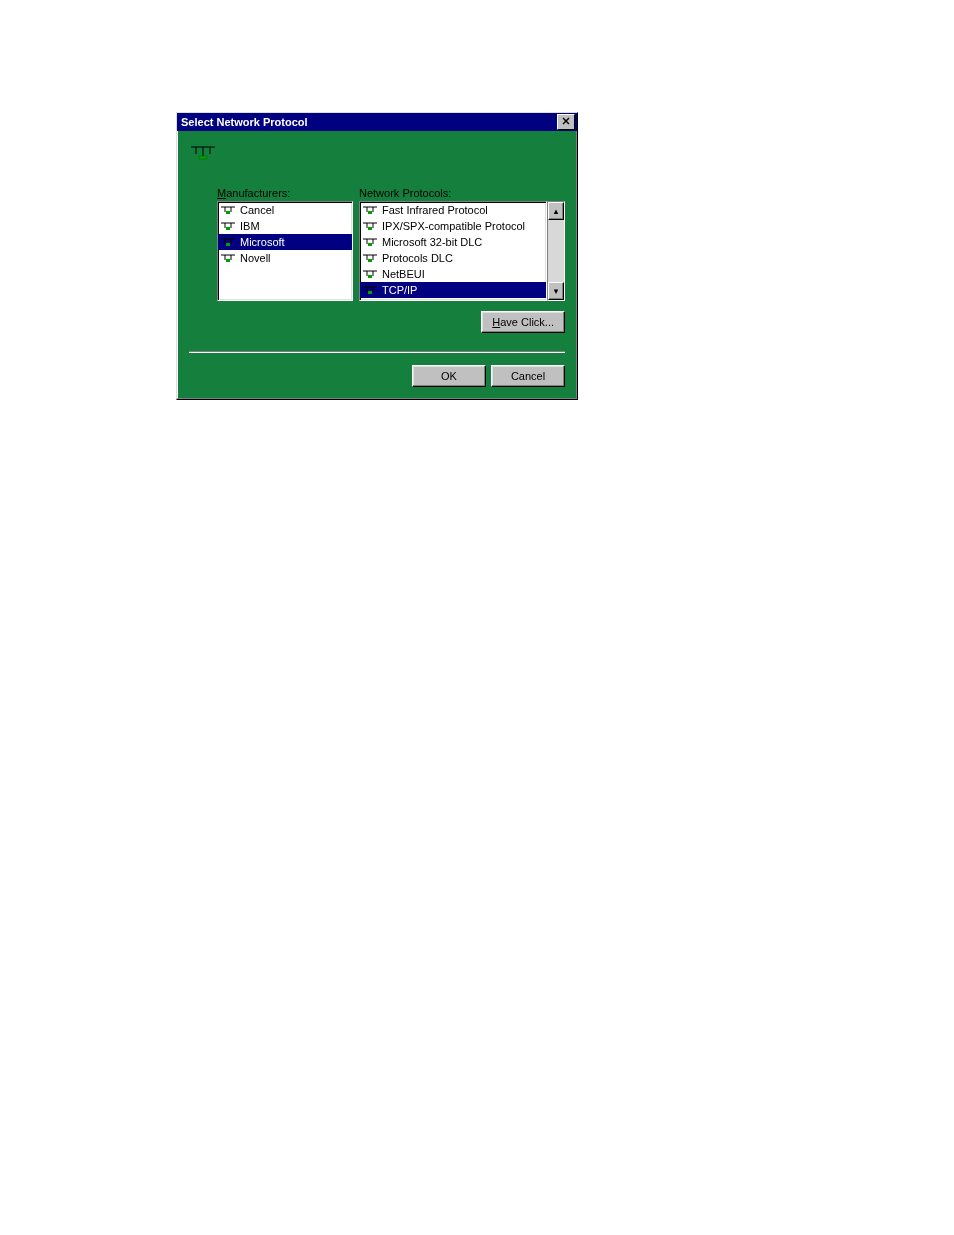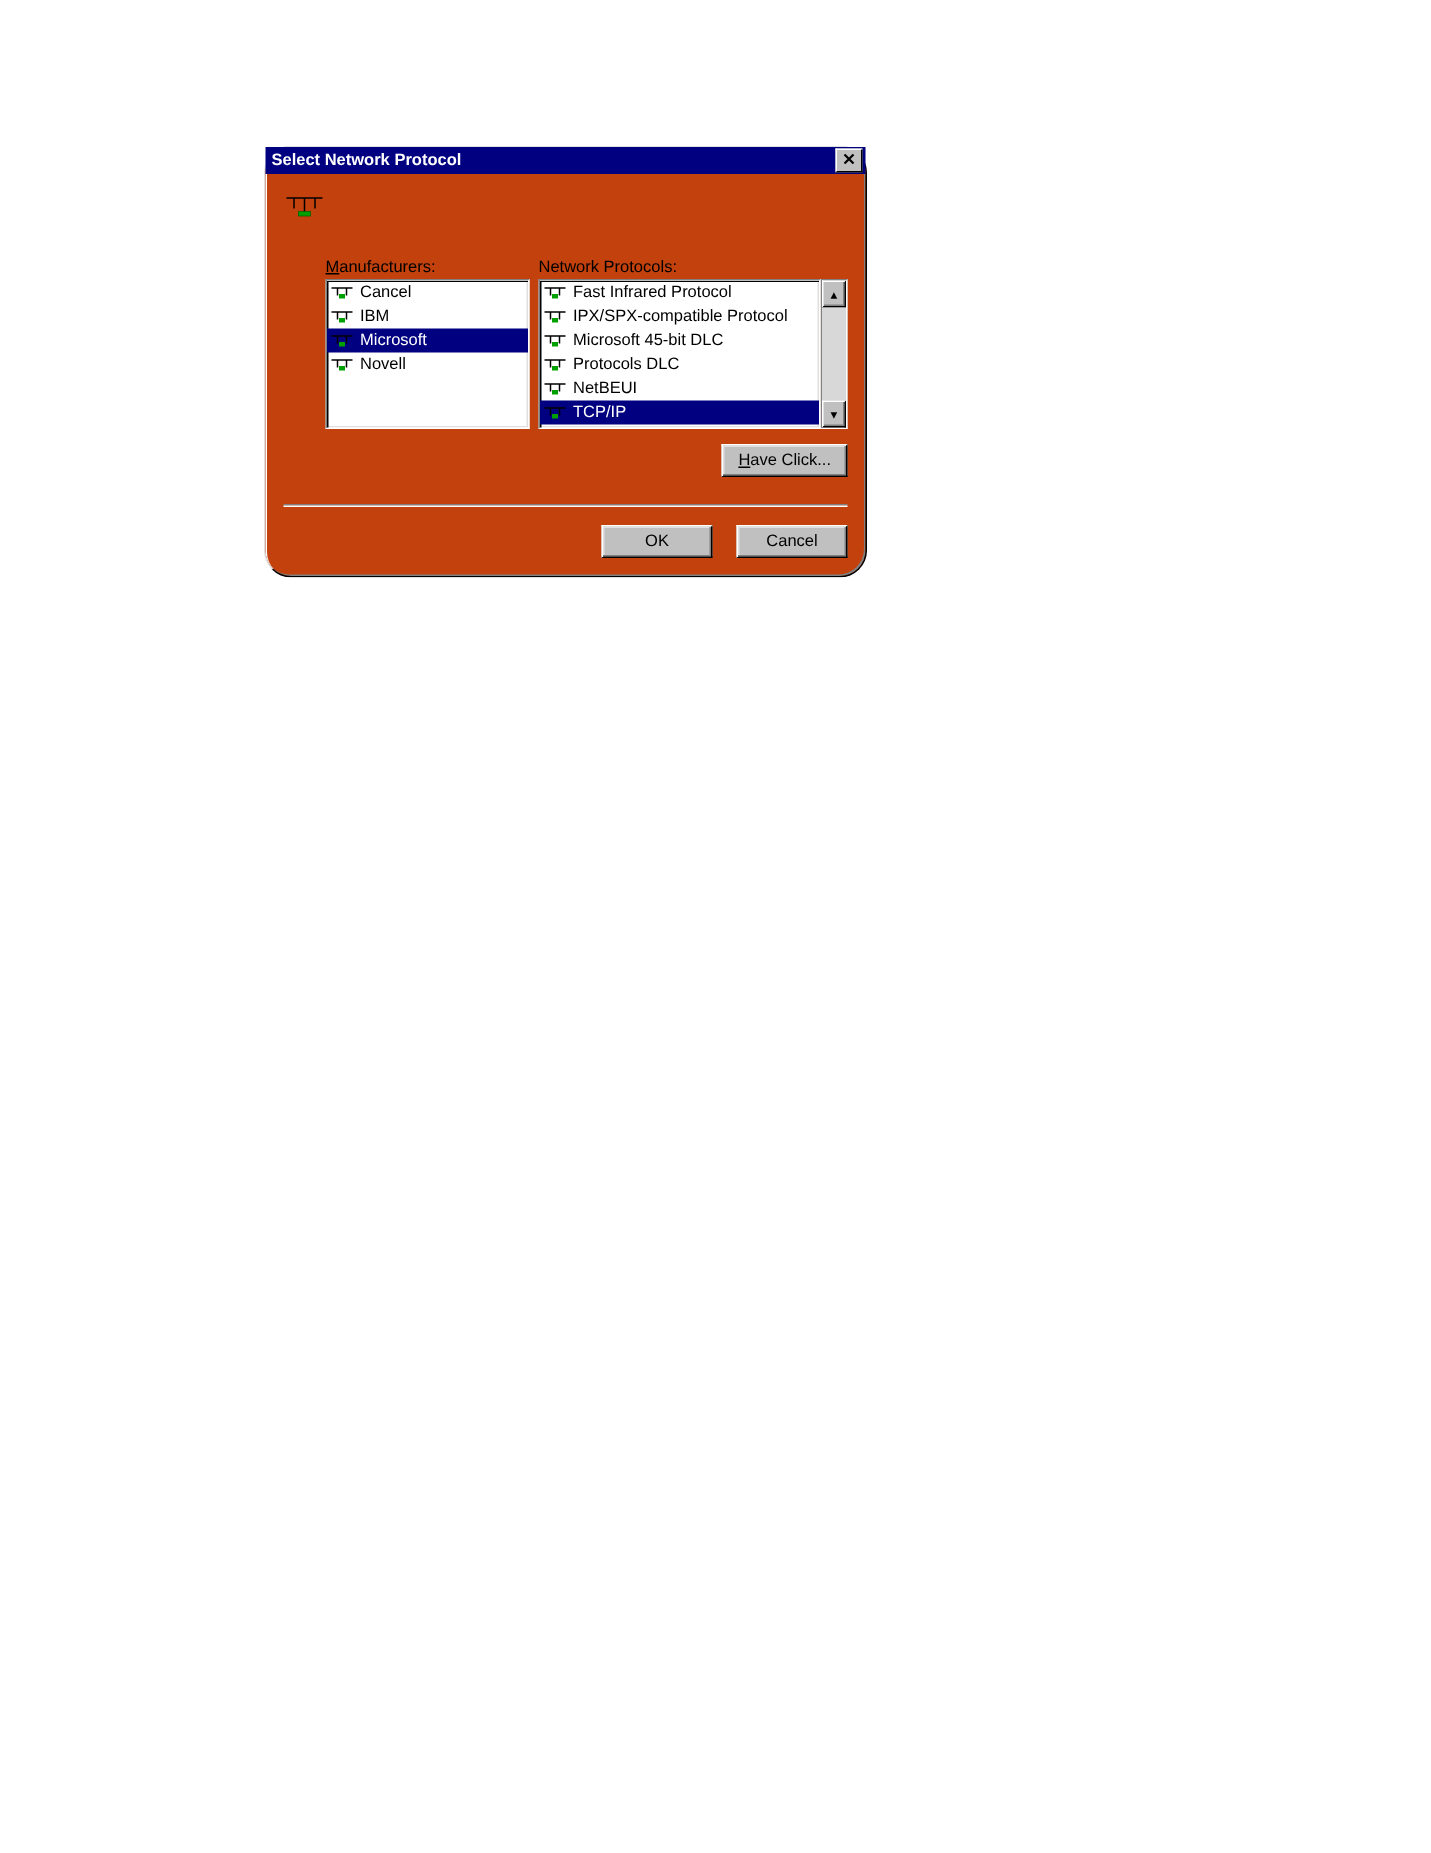--- a/index.html
+++ b/index.html
@@ -8,29 +8,28 @@
     background: #ffffff;
     width: 954px;
     height: 1235px;
     font-family: "Tahoma", "Geneva", sans-serif;
     font-size: 11px;
     color: #000;
   }
   .dialog {
     position: absolute;
     left: 176px;
-    top: 97px;
+    top: 112px;
     width: 400px;
-    background: #c2410c;
+    background: #15803d;
     border-top: 1px solid #dfdfdf;
     border-left: 1px solid #dfdfdf;
     border-right: 1px solid #000;
     border-bottom: 1px solid #000;
     box-shadow: inset -1px -1px 0 #808080, inset 1px 1px 0 #ffffff;
-    border-radius: 18px;
   }
   .titlebar {
     background: #000080;
     color: #ffffff;
     display: flex;
     align-items: center;
     height: 18px;
     padding: 0 2px;
     font-weight: bold;
     font-size: 11px;
@@ -167,21 +166,21 @@
   }
   .sep {
     border-top:1px solid #808080;
     border-bottom:1px solid #ffffff;
     margin: 18px 0 12px 0;
     height:0;
   }
   .action-row {
     display:flex;
     justify-content:flex-end;
-    gap:16px;
+    gap:5px;
   }
   .u { text-decoration: underline; }
 </style>
 </head>
 <body>
 
 <div class="dialog">
   <div class="titlebar">
     <span class="title-text">Select Network Protocol</span>
     <div class="title-close">
@@ -285,21 +284,21 @@
             </div>
             <div class="li">
               <span class="li-icon">
                   <svg width="16" height="12" viewBox="0 0 16 12">
                     <line class="wire" x1="1" y1="3" x2="15" y2="3" stroke="#000"></line>
                     <line class="wire" x1="5" y1="3" x2="5" y2="8" stroke="#000"></line>
                     <line class="wire" x1="11" y1="3" x2="11" y2="8" stroke="#000"></line>
                     <rect x="6" y="7" width="4" height="3" fill="#00a000"></rect>
                   </svg>
                 </span>
-              <span>Microsoft 45-bit DLC</span>
+              <span>Microsoft 32-bit DLC</span>
             </div>
             <div class="li">
               <span class="li-icon">
                   <svg width="16" height="12" viewBox="0 0 16 12">
                     <line class="wire" x1="1" y1="3" x2="15" y2="3" stroke="#000"></line>
                     <line class="wire" x1="5" y1="3" x2="5" y2="8" stroke="#000"></line>
                     <line class="wire" x1="11" y1="3" x2="11" y2="8" stroke="#000"></line>
                     <rect x="6" y="7" width="4" height="3" fill="#00a000"></rect>
                   </svg>
                 </span>

